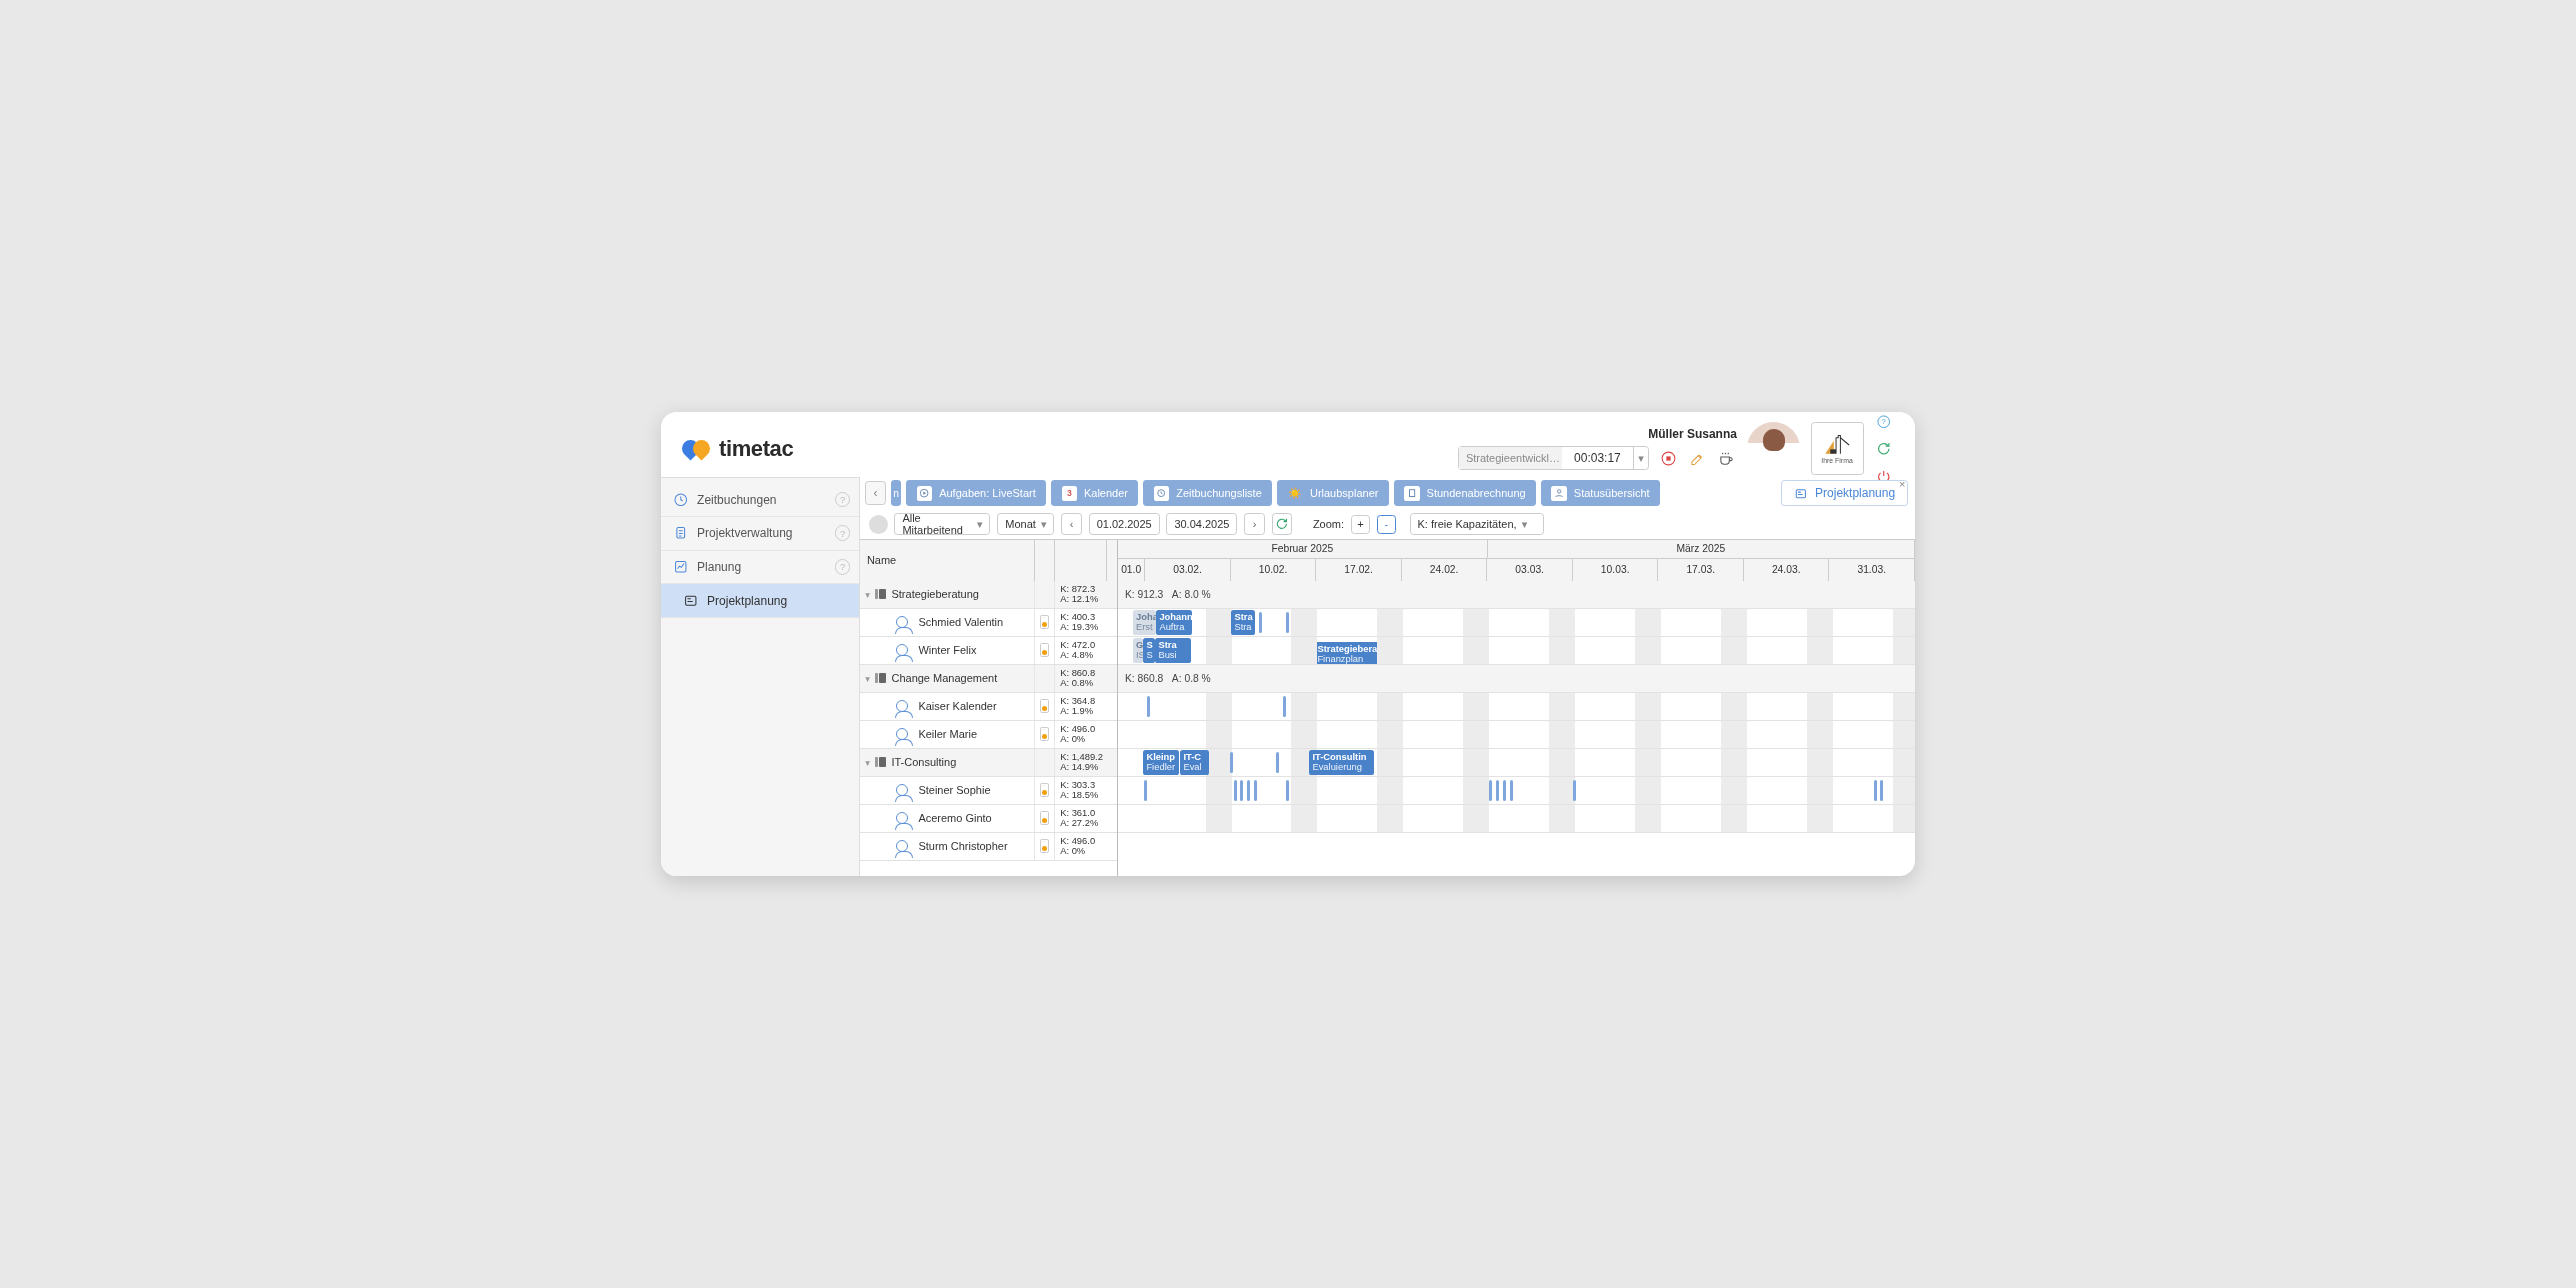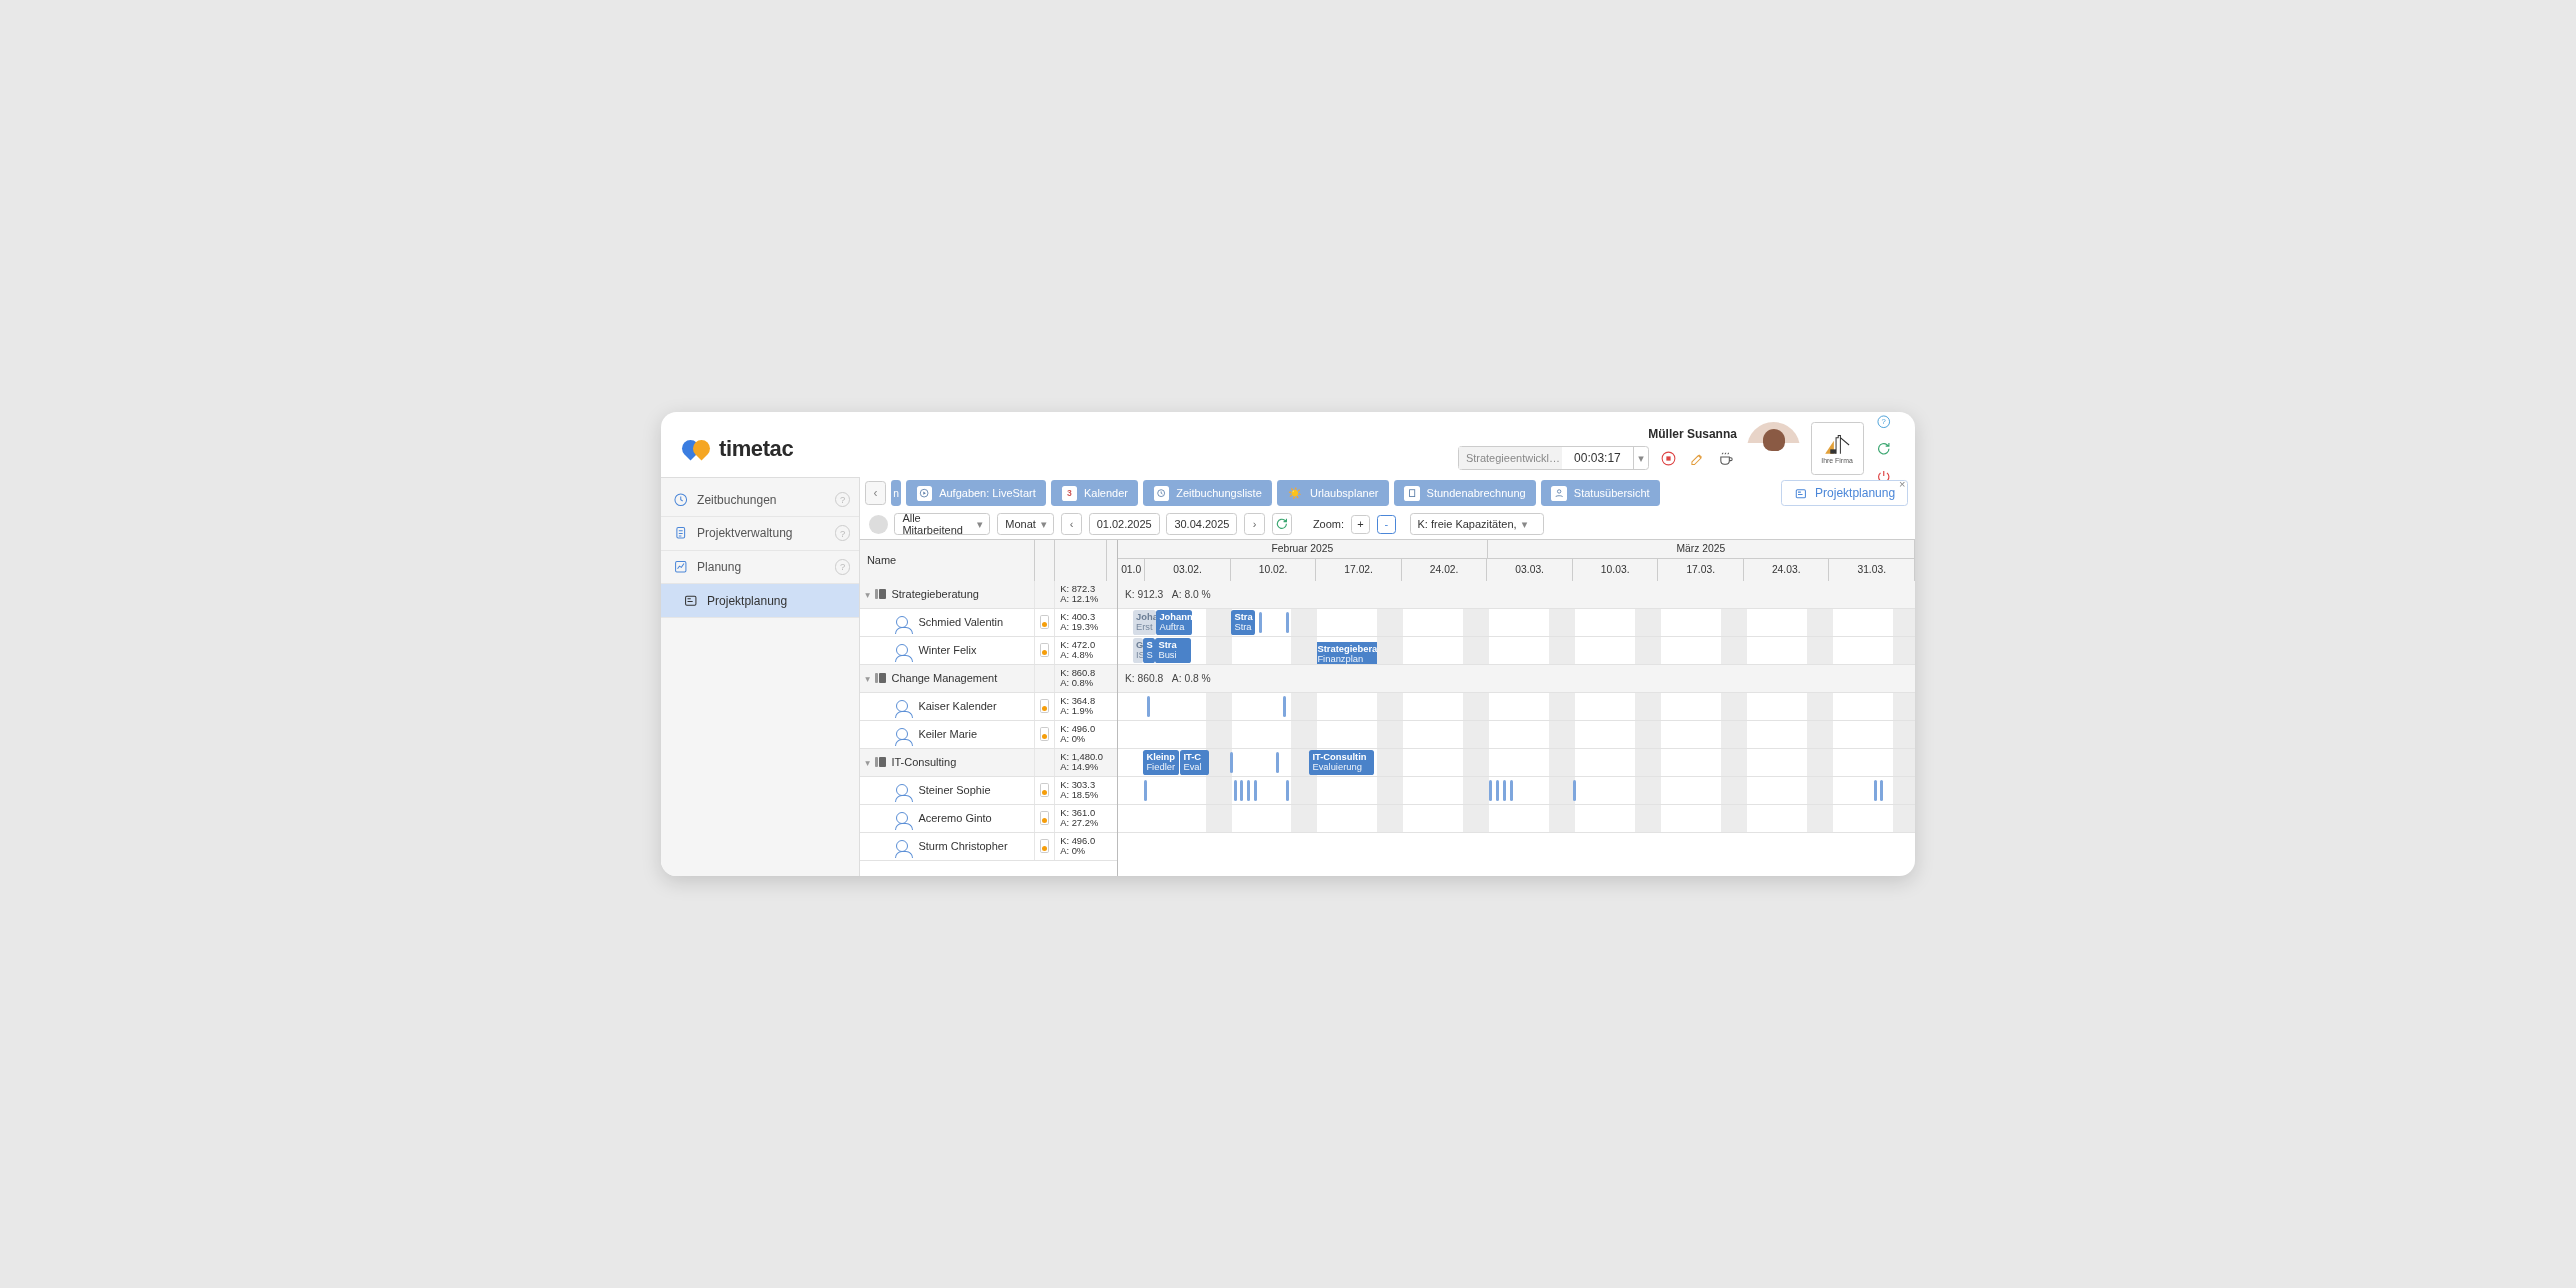--- a/index.html
+++ b/index.html
@@ -539,21 +539,21 @@
                 <div class="cell name">
                   <span class="chev">▾</span>
                   <span class="picon">
                     <span class="pl"></span>
                     <span class="pm"></span>
                   </span>
                   <span>IT-Consulting</span>
                 </div>
                 <div class="cell a"></div>
                 <div class="cell stats">
-                  <span>K: 1,480.0</span>
+                  <span>K: 1,489.2</span>
                   <span>A: 14.9%</span>
                 </div>
               </div>
               <div class="row">
                 <div class="cell name" style="padding-left: 36px;">
                   <span class="uicon"></span>
                   <span style="margin-left:5.2px;">Steiner Sophie</span>
                 </div>
                 <div class="cell a">
                   <span class="cal-dot"></span>

